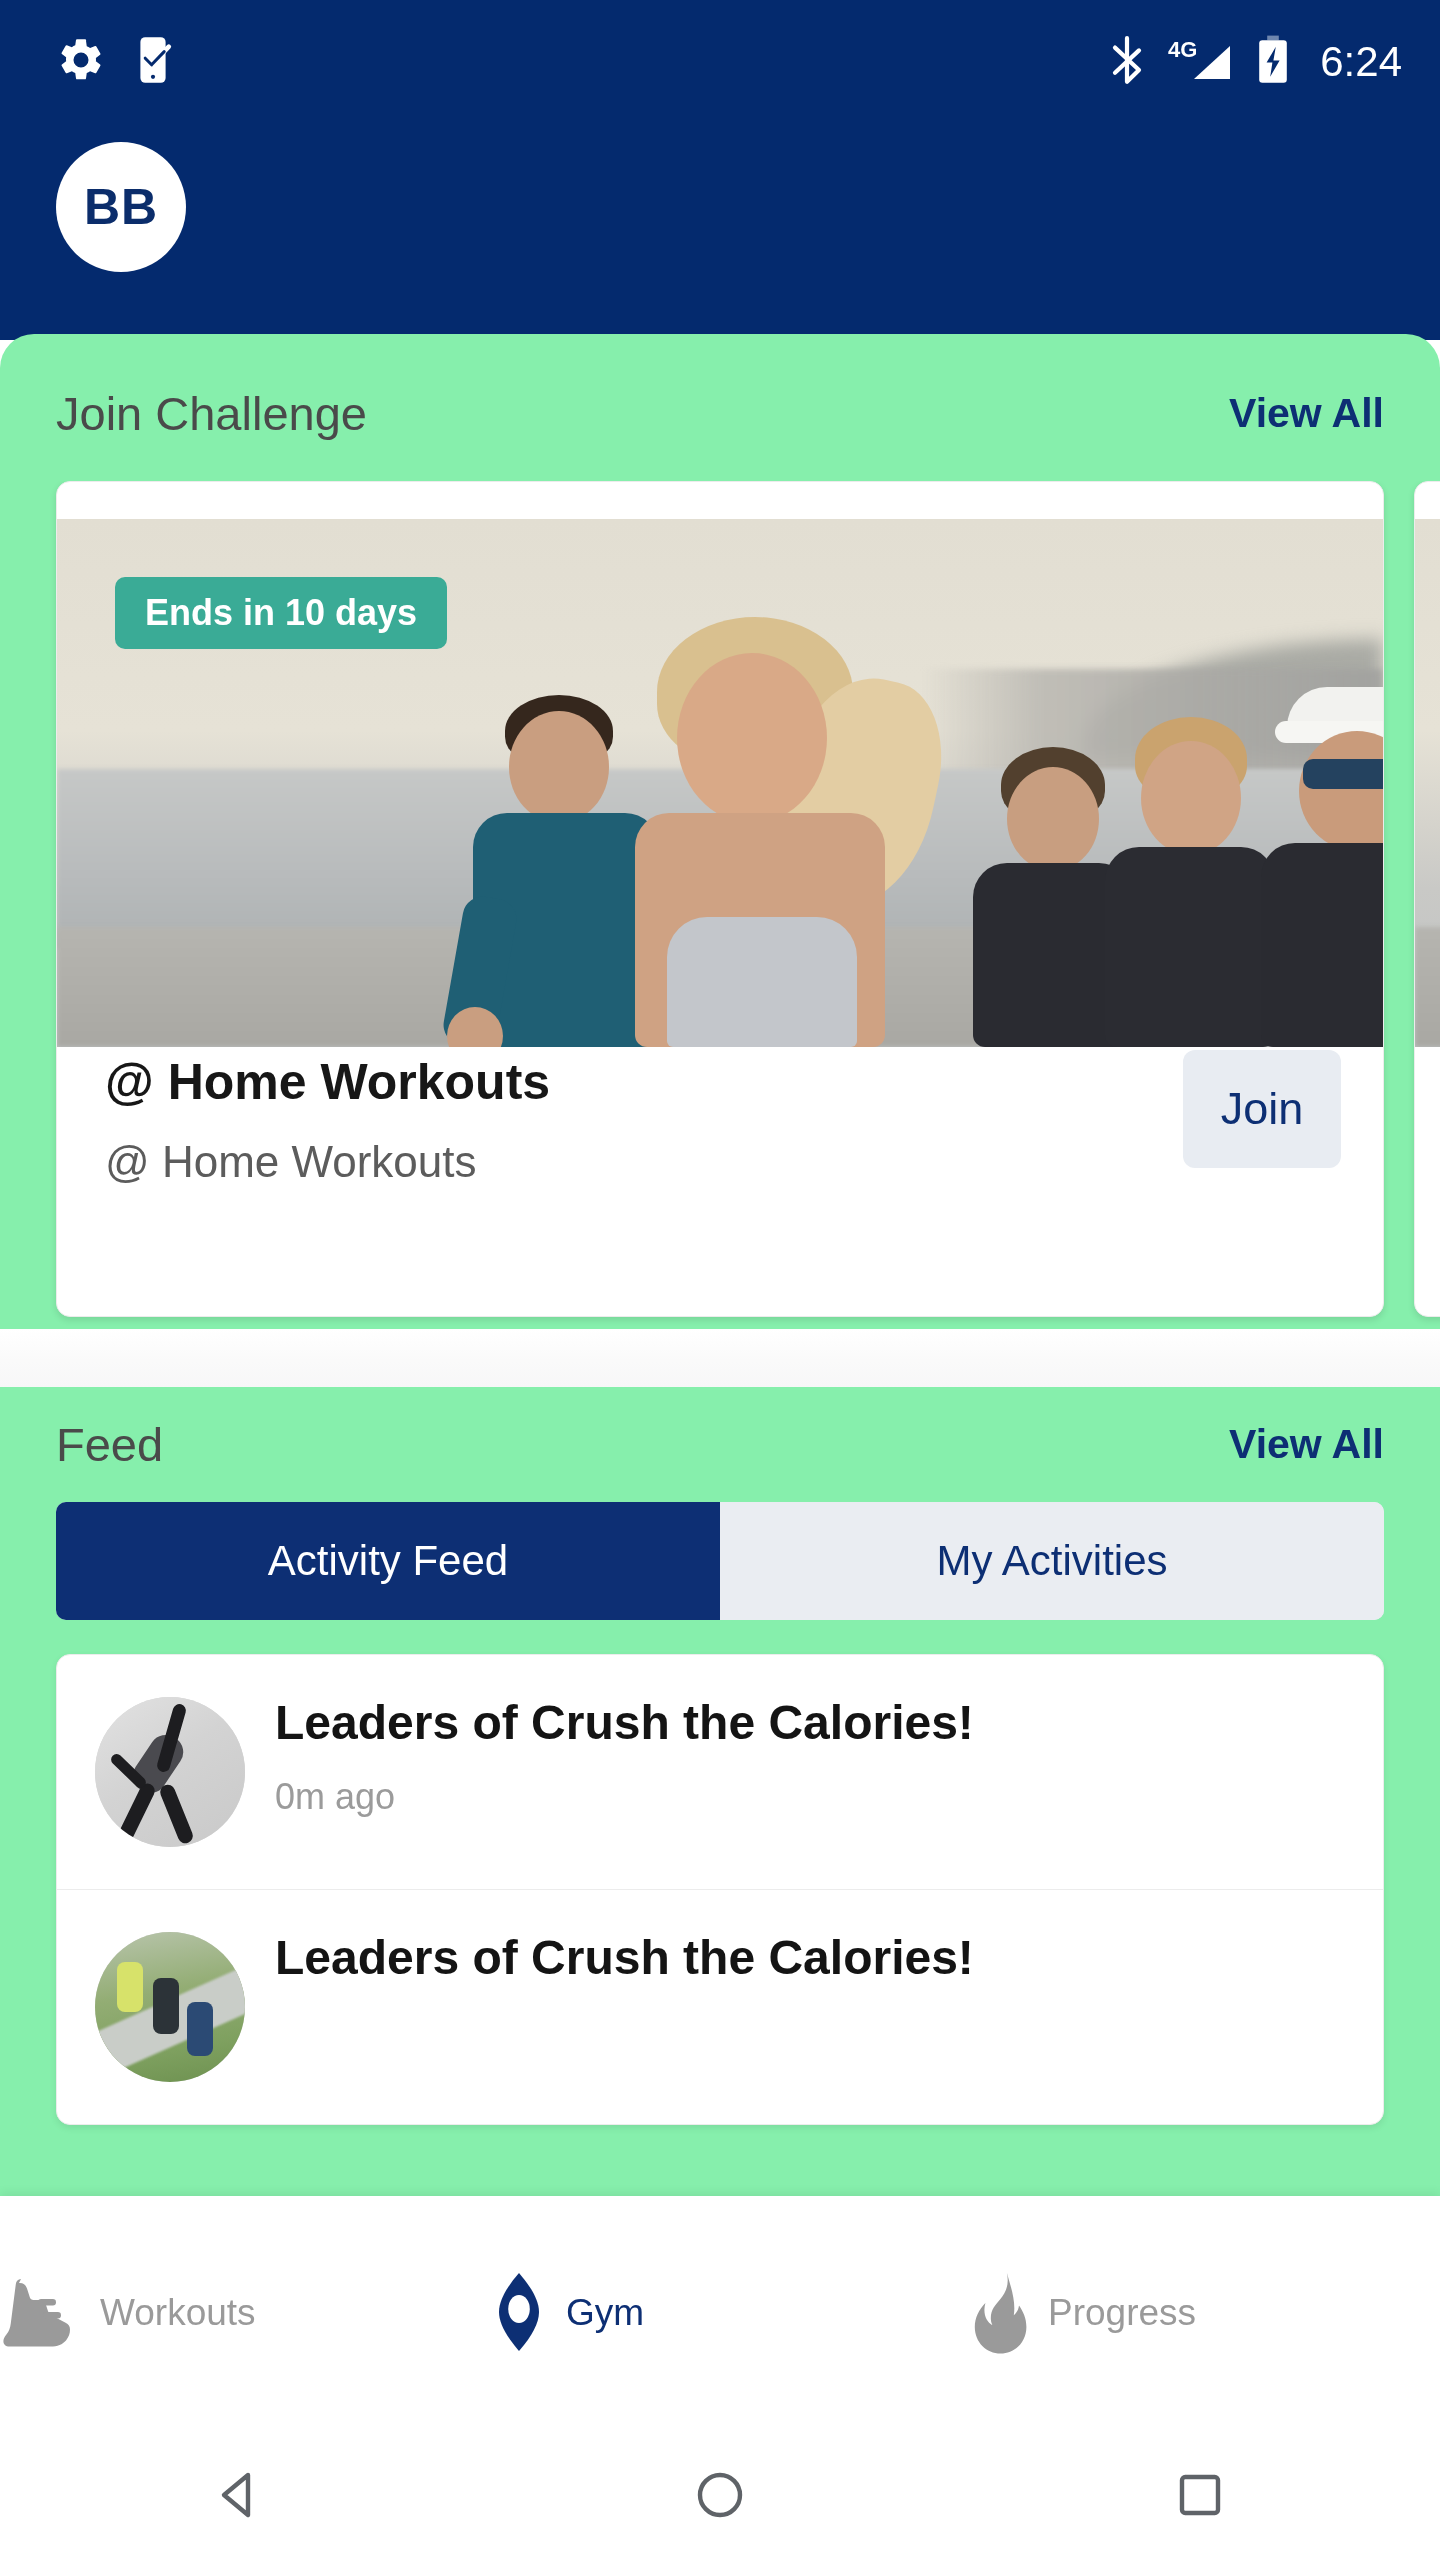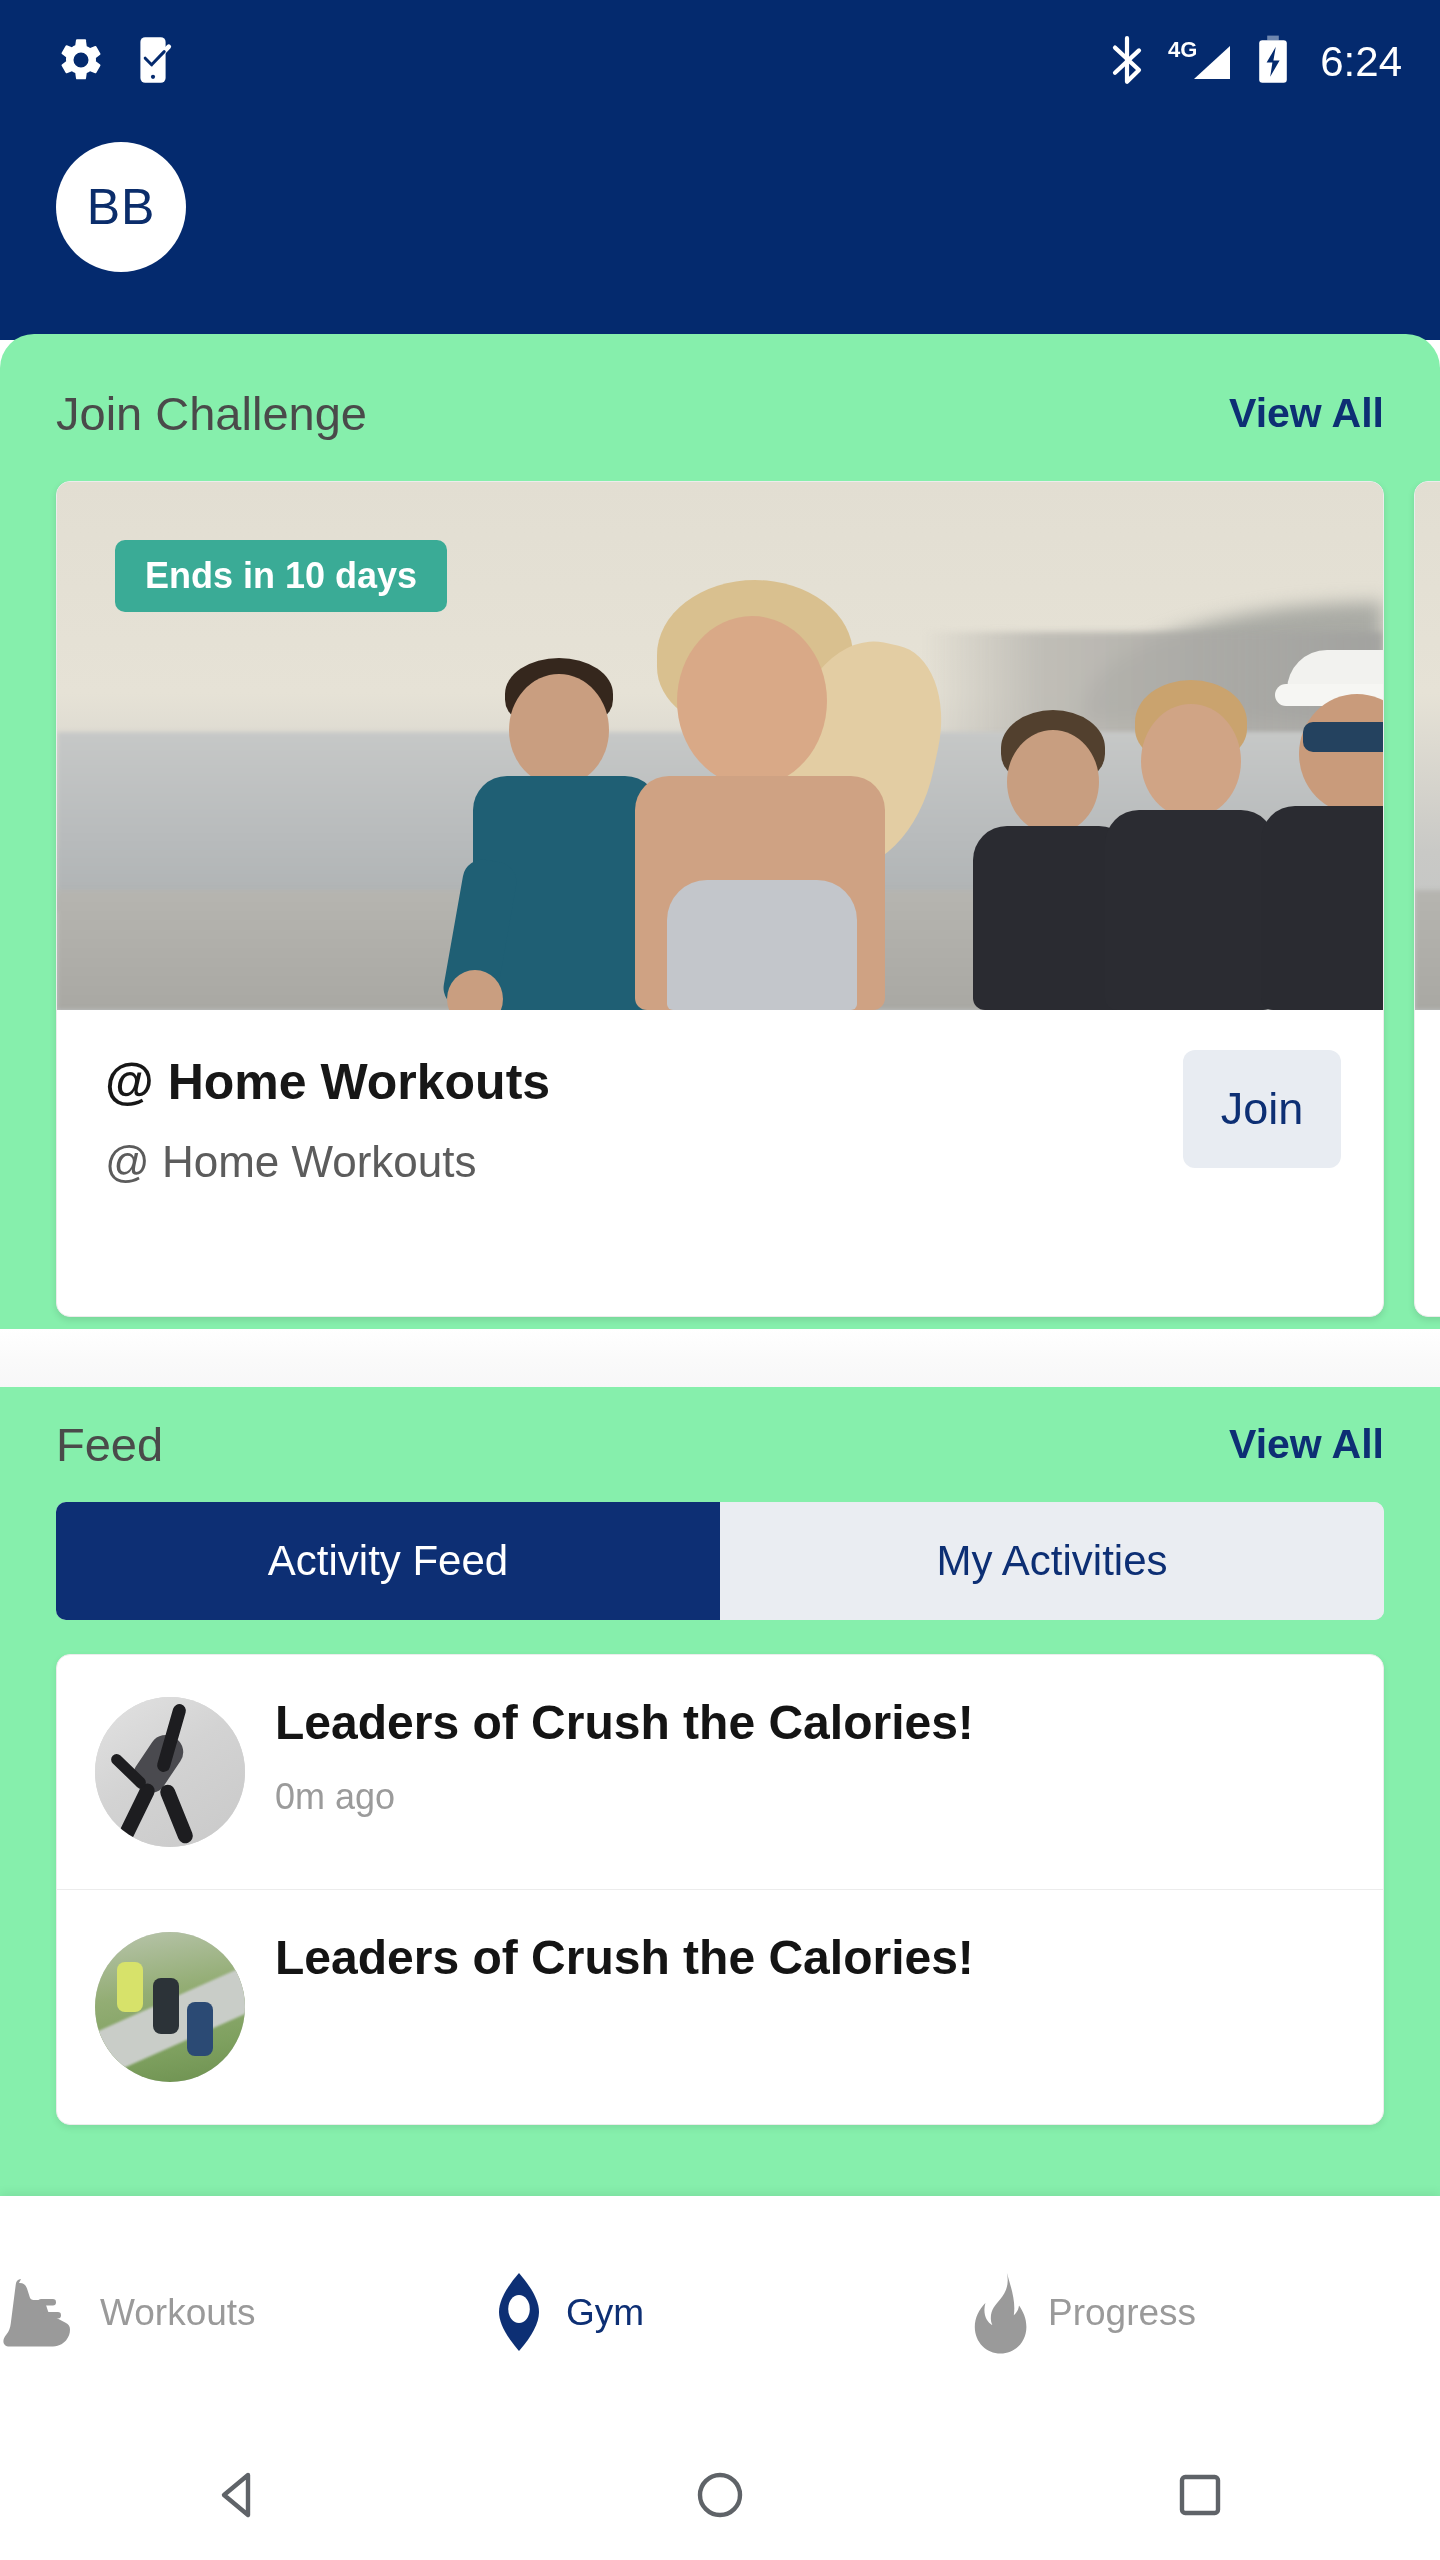--- a/index.html
+++ b/index.html
@@ -29,21 +29,21 @@
   #app-header{
     position:absolute; top:90px; left:0; width:1440px; height:250px;
     background:#042a6e;
   }
   #avatar{
     position:absolute; left:56px; top:52px;
     width:130px; height:130px; border-radius:50%;
     background:#ffffff; display:flex; align-items:center; justify-content:center;
   }
   #avatar-initials{
-    color:#0b2d6b; font-size:50px; font-weight:normal; letter-spacing:1px;
+    color:#0b2d6b; font-size:50px; font-weight:bold; letter-spacing:1px;
   }
 
   
   #content-sheet{
     position:absolute; top:334px; left:0; width:1440px; height:1862px;
     background:#86efac;
     border-top-left-radius:34px; border-top-right-radius:34px;
     overflow:hidden;
   }
 
@@ -67,20 +67,21 @@
   }
   .challenge-card{
     flex:0 0 1328px; height:836px; background:#ffffff;
     border-radius:14px; border:1px solid #ececec;
     box-shadow:0 3px 7px rgba(0,0,0,0.11);
     overflow:hidden; position:relative;
   }
   .challenge-hero{
     position:relative; height:528px; width:100%; overflow:hidden;
     background:#d9d6cd;
+    margin-top:37px;
   }
   
   .hero-sky{
     position:absolute; inset:0;
     background:
       linear-gradient(180deg,#e2ded2 0%,#e6e2d6 40%,#d5d3cc 58%,#c9c9c6 70%,#bfc2c4 100%);
   }
   .hero-city{
     position:absolute; right:0; top:150px; width:460px; height:105px;
     background:

